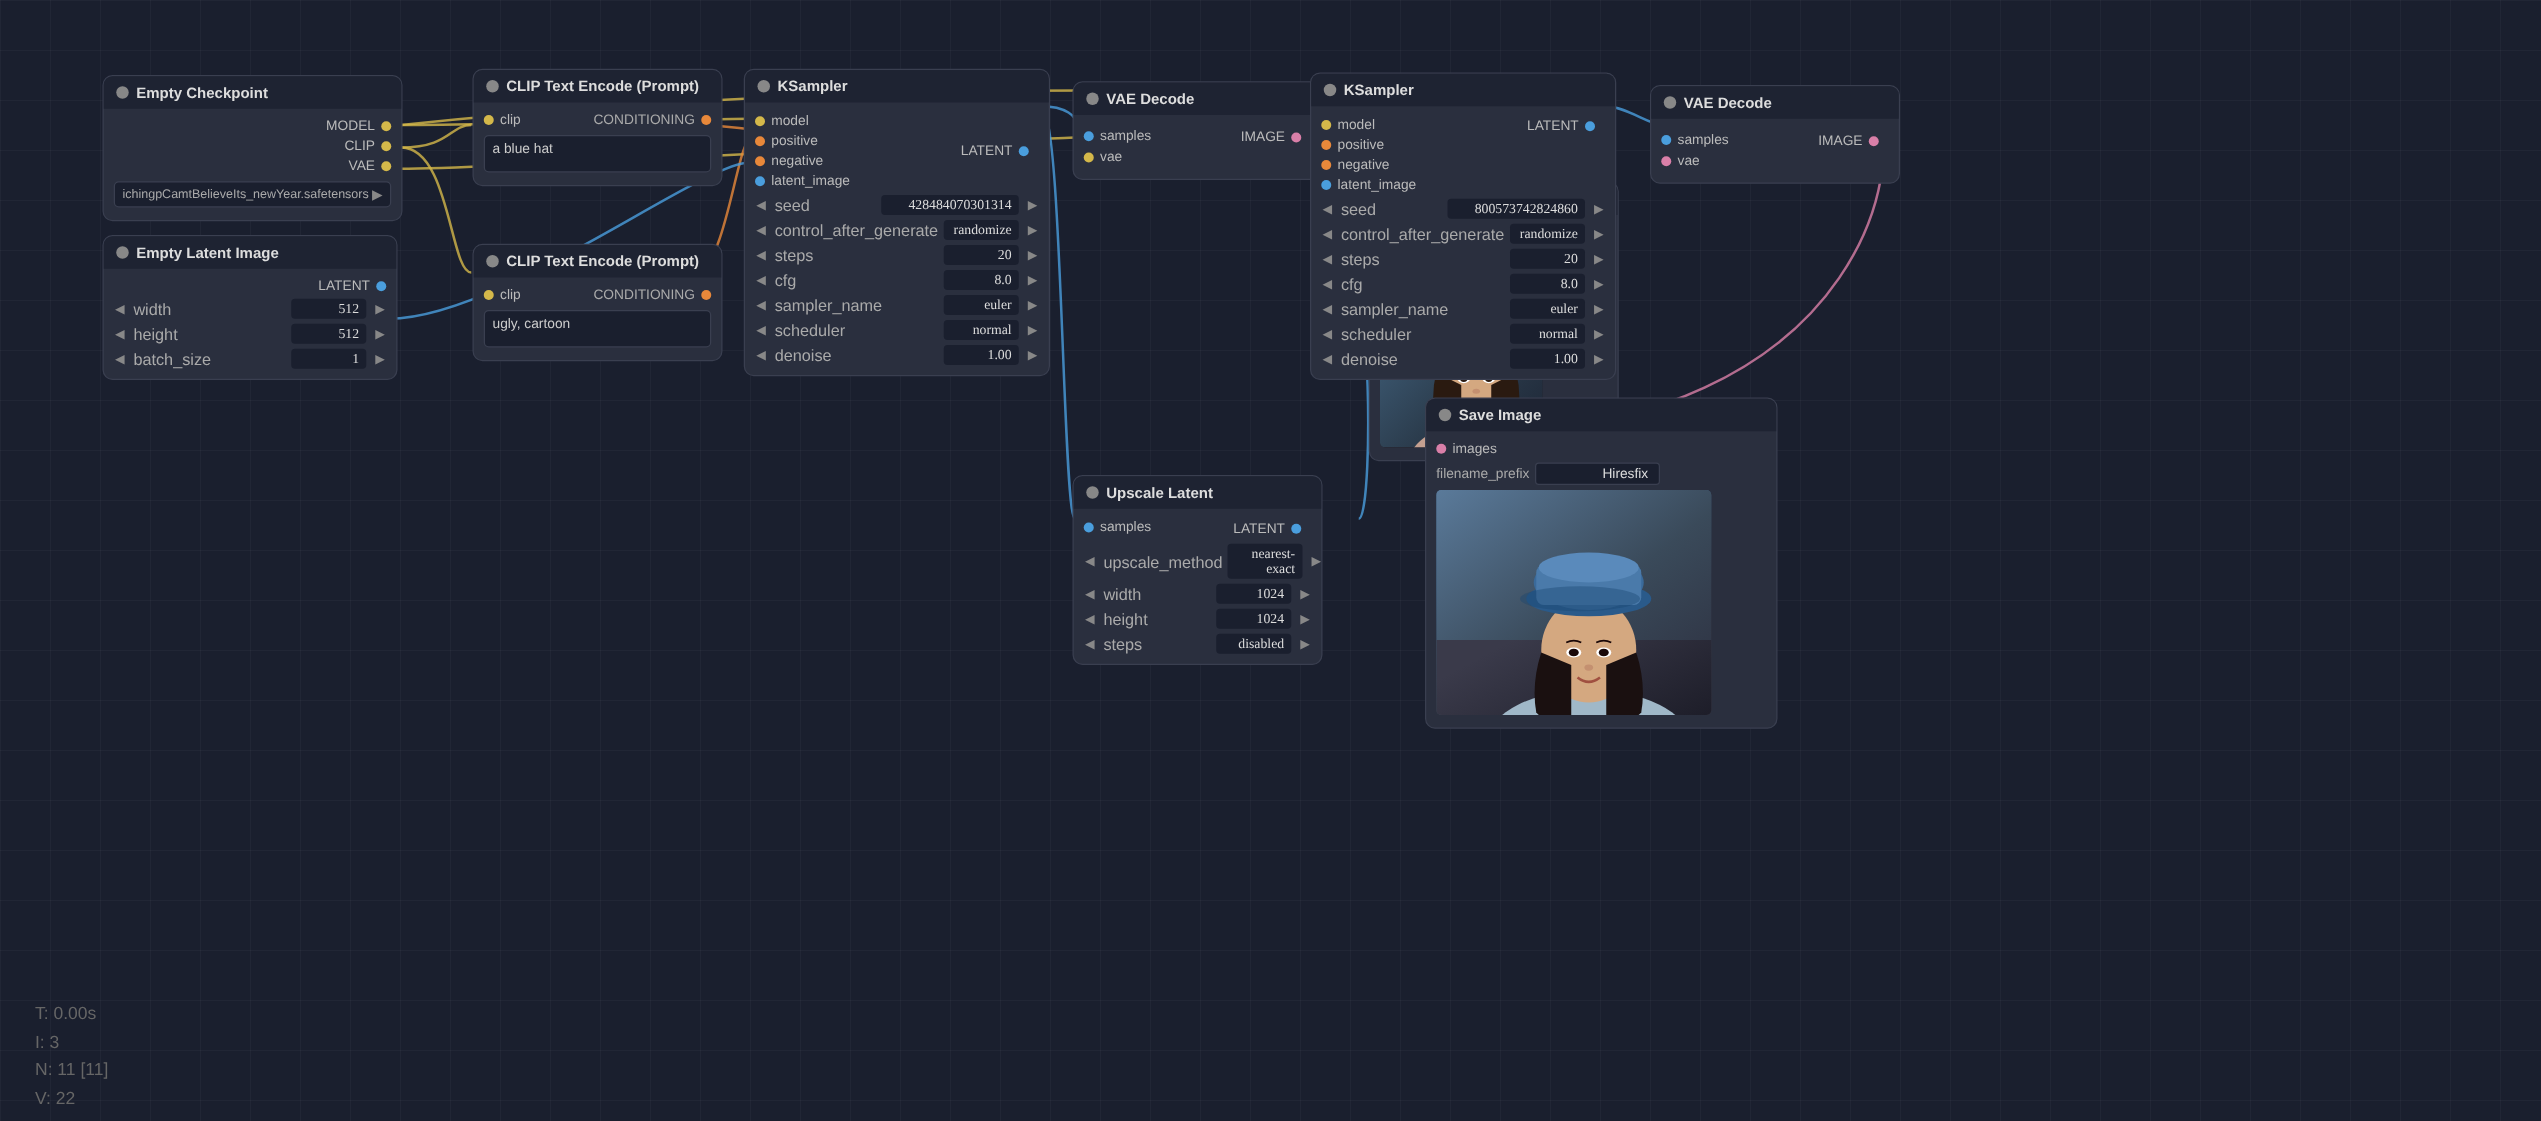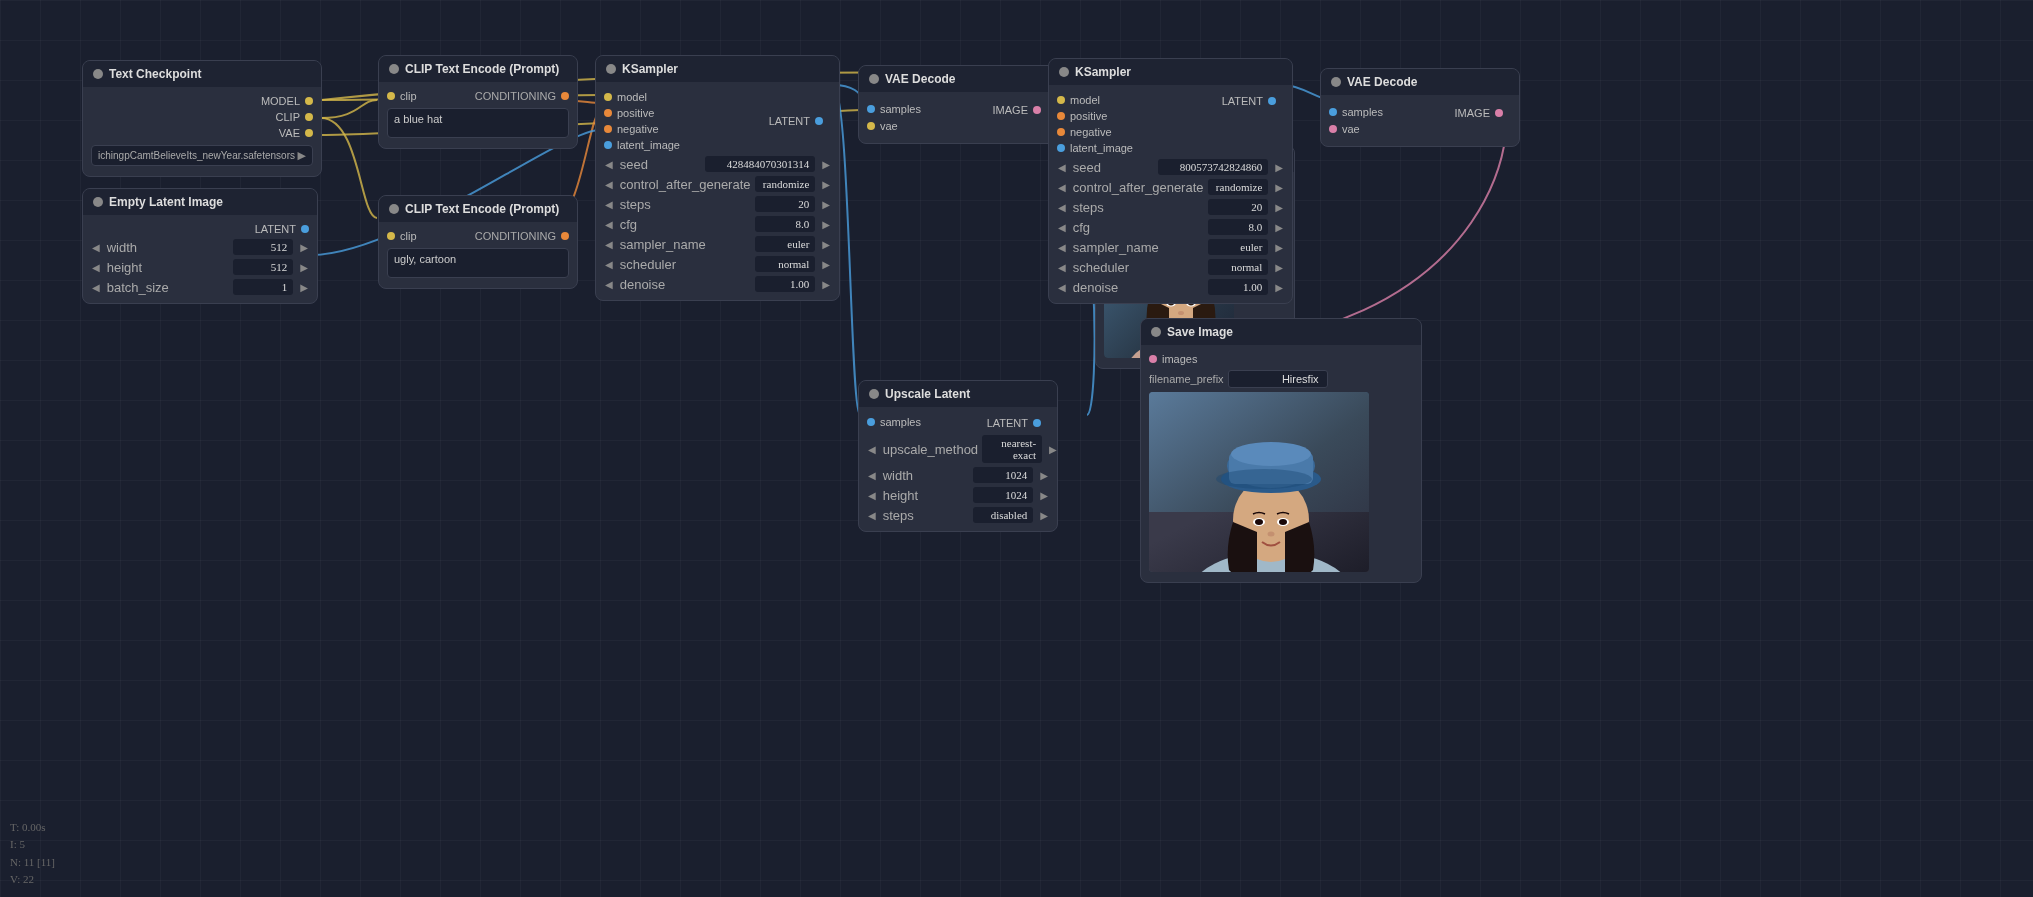--- a/index.html
+++ b/index.html
@@ -168,25 +168,24 @@
       top: 0;
       left: 0;
       width: 100%;
       height: 100%;
       pointer-events: none;
     }
 
     .status-bar {
       position: absolute;
       bottom: 8px;
-      left: 10px;
+      left: 28px;
       color: #666;
-      font-size: 11px;
+      font-size: 14px;
       line-height: 1.6;
-      font-family: Liberation Serif, serif;
     }
 
     .save-filename-row {
       display: flex;
       align-items: center;
       margin: 3px 8px;
       gap: 4px;
     }
 
     .filename-label {
@@ -235,21 +234,21 @@
   <path d="M 321 100 C 700 60, 1020 75, 1055 75" stroke="#d4b84a" stroke-width="2" fill="none" opacity="0.8"></path>
 
   <path d="M 1285 85 C 1300 85, 1320 100, 1330 100" stroke="#4a9edd" stroke-width="2" fill="none" opacity="0.8"></path>
 
   <path d="M 1500 95 C 1520 95, 1520 350, 1150 350" stroke="#d97fa8" stroke-width="2" fill="none" opacity="0.8"></path>
 </svg>
 
 <div class="node" style="left:82px; top:60px; width:240px;">
   <div class="node-header">
     <div class="node-dot" style="background:#888;"></div>
-    <span>Text Checkpoint</span>
+    <span>Empty Checkpoint</span>
   </div>
   <div class="node-body">
     <div class="port-row right">
       <span>MODEL</span>
       <div class="port-dot right yellow"></div>
     </div>
     <div class="port-row right">
       <span>CLIP</span>
       <div class="port-dot right yellow"></div>
     </div>
@@ -685,16 +684,16 @@
 
         <path d="M 104 122 Q 110 119 116 122" stroke="#1a0808" stroke-width="1.5" fill="none"></path>
         <path d="M 128 122 Q 134 119 140 122" stroke="#1a0808" stroke-width="1.5" fill="none"></path>
       </svg>
     </div>
   </div>
 </div>
 
 <div class="status-bar">
   <div>T: 0.00s</div>
-  <div>I: 5</div>
+  <div>I: 3</div>
   <div>N: 11 [11]</div>
   <div>V: 22</div>
 </div>
 
 </body></html>

